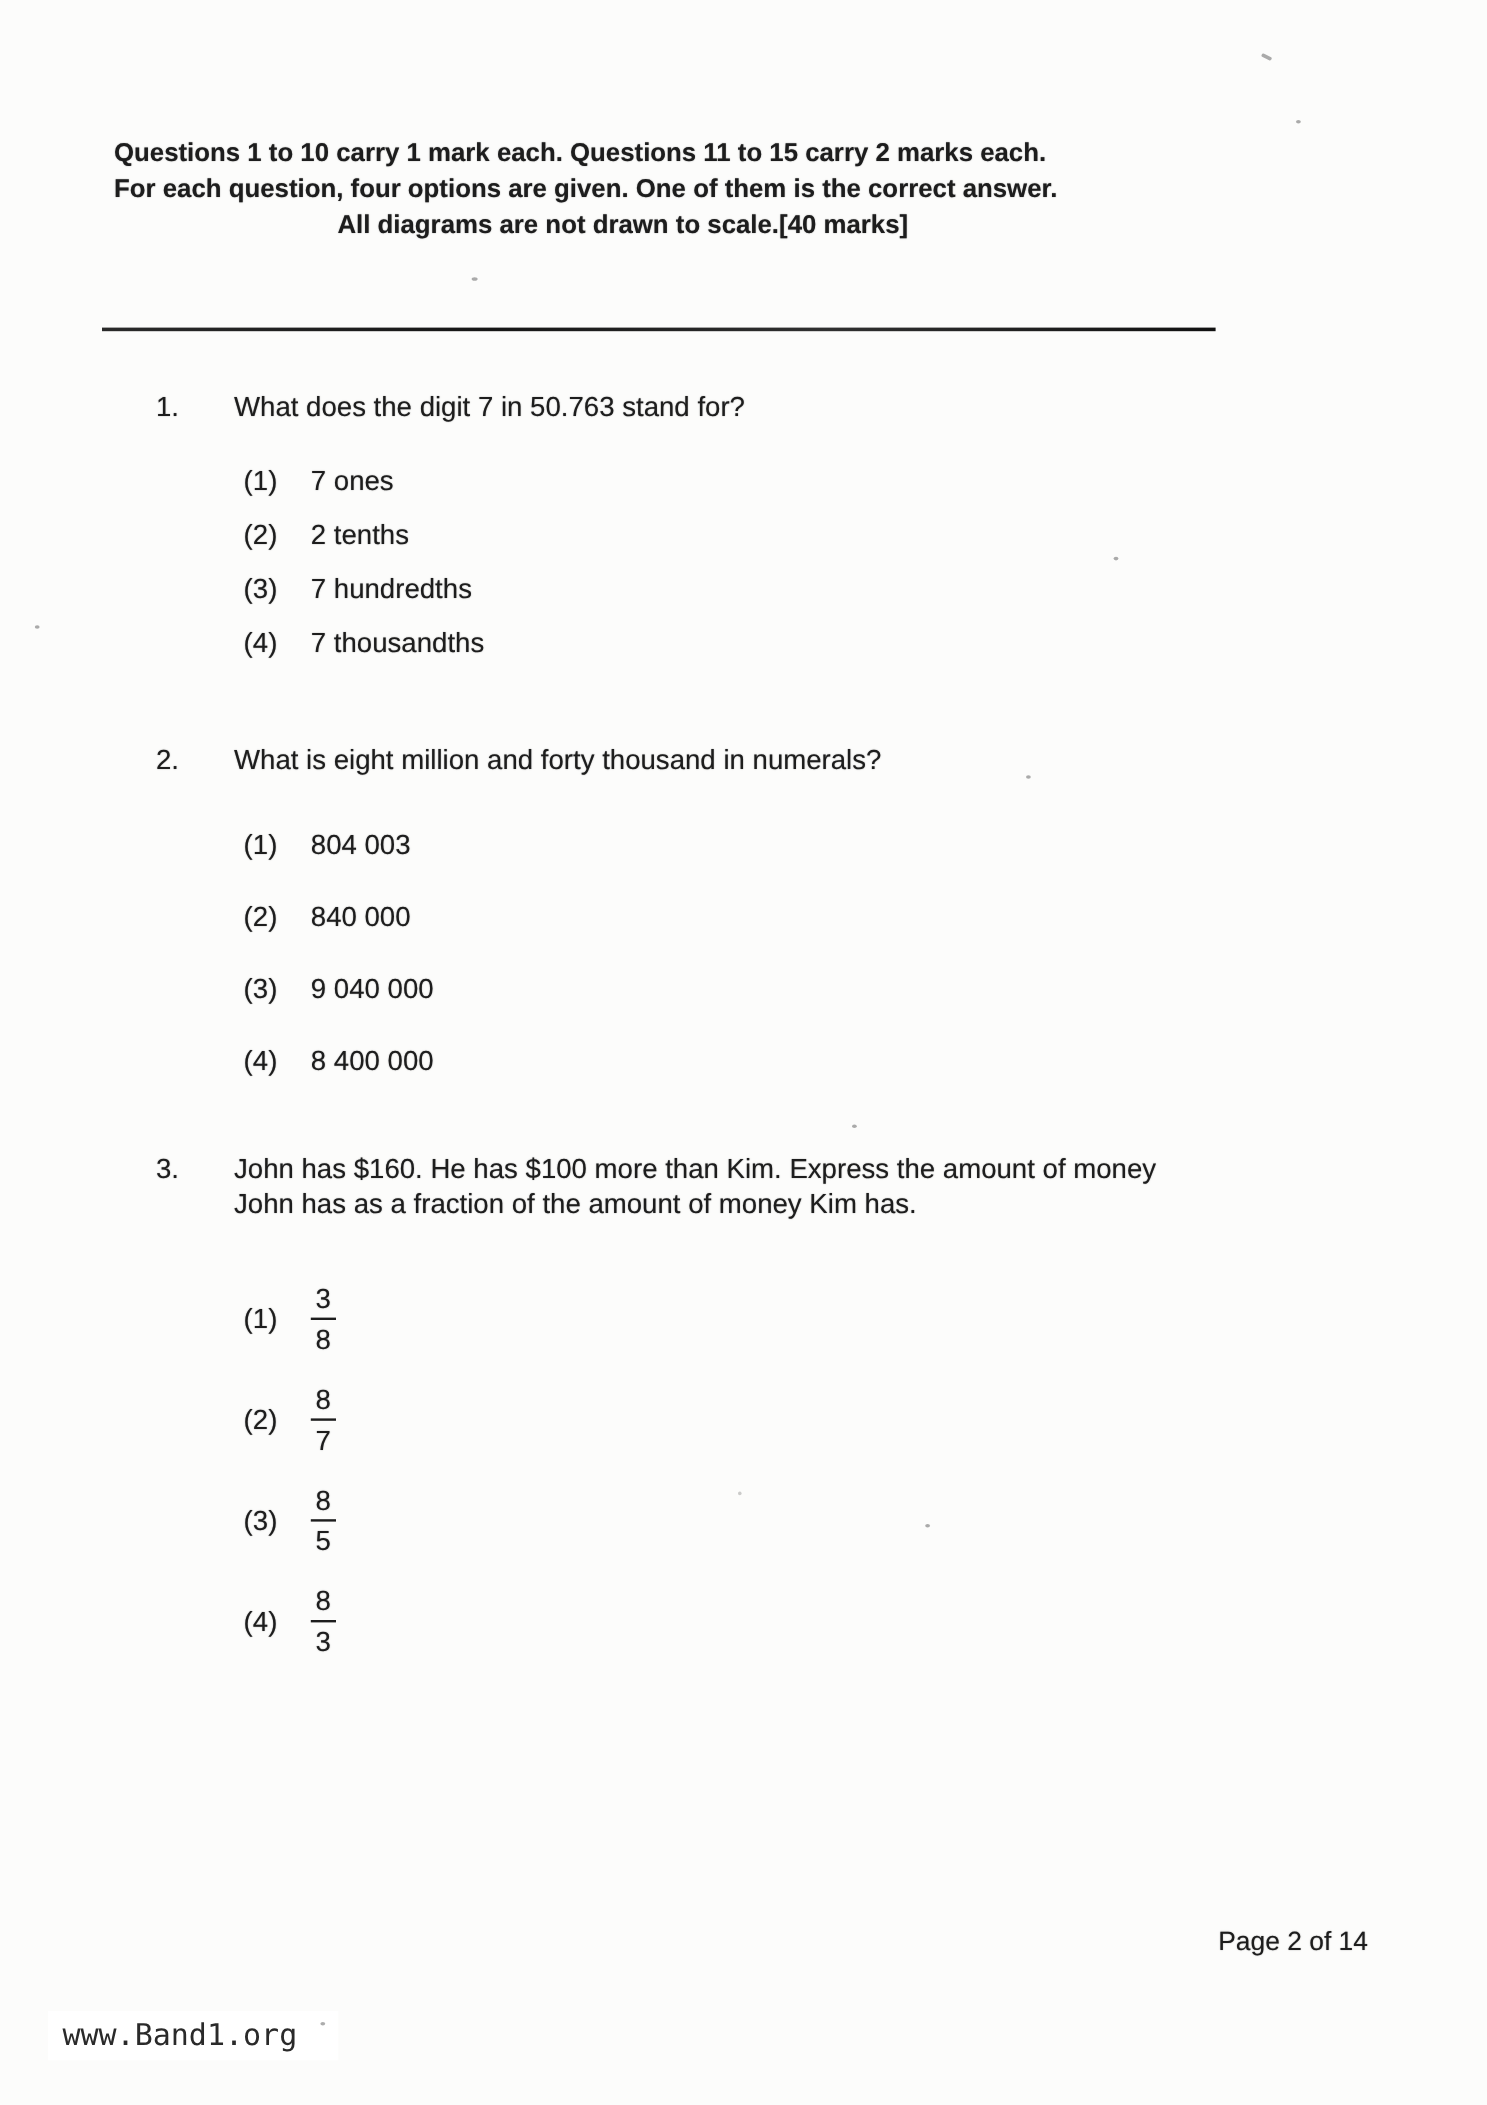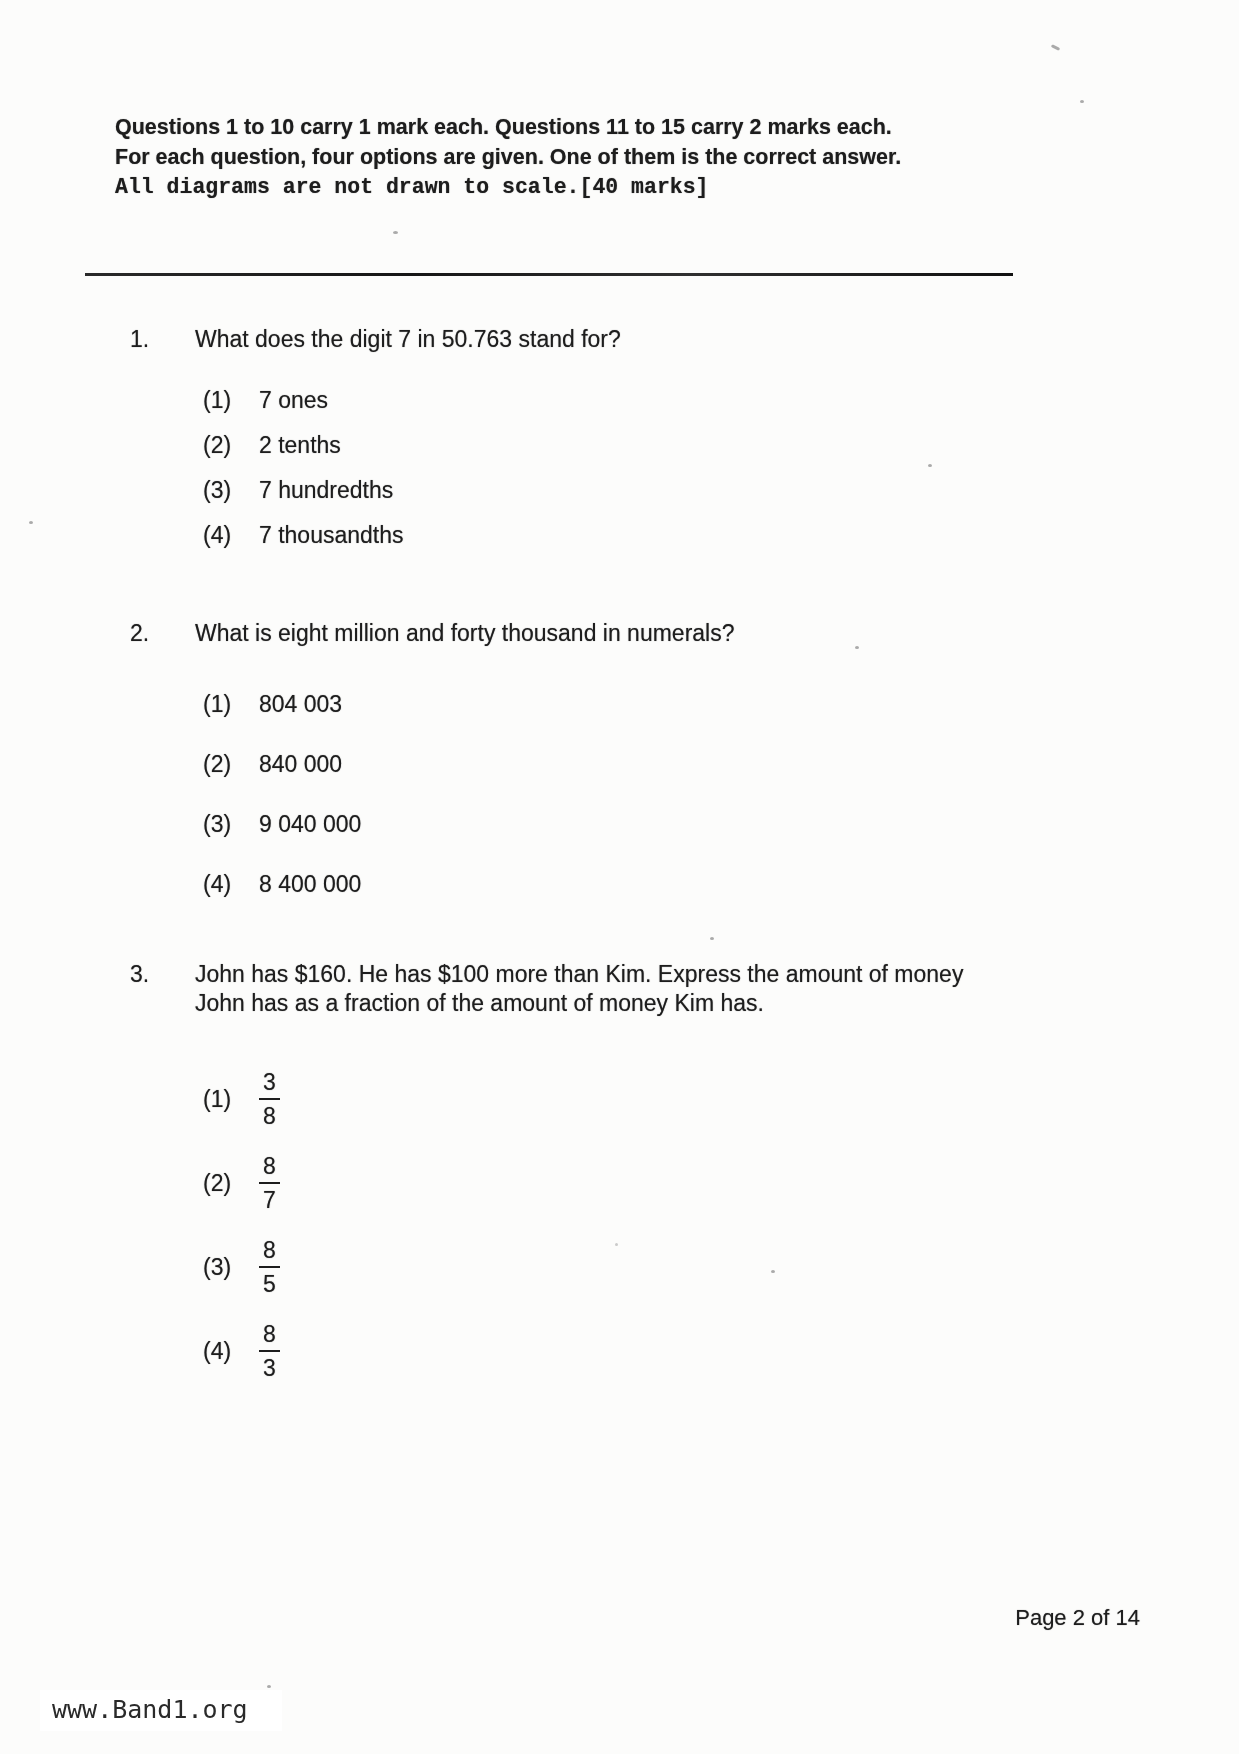--- a/index.html
+++ b/index.html
@@ -18,27 +18,25 @@
 
   
   .instructions {
     position: absolute;
     left: 95px;
     top: 112px;
     width: 920px;
     font-size: 21.5px;
     font-weight: bold;
     line-height: 30px;
-    margin-left: 20px;
   }
   .inst-last {
     display: flex;
-    justify-content: flex-start;
+    justify-content: center;
     padding-right: 72px;
-    font-family: Liberation Mono, monospace;
   }
 
   .rule {
     position: absolute;
     left: 85px;
     top: 265px;
     width: 928px;
     height: 3px;
     border: none;
     background: linear-gradient(90deg, #2a2a2a 0%, #161616 35%, #303030 65%, #111 100%);
@@ -99,21 +97,20 @@
   .watermark {
     position: absolute;
     left: 40px;
     top: 1676px;
     background: #ffffff;
     padding: 5px 34px 7px 12px;
     font-family: "DejaVu Sans Mono", "Liberation Mono", monospace;
     font-size: 25px;
     color: #2a2a2a;
     text-shadow: none;
-    margin-top: 14px;
   }
 
   
   .speck {
     position: absolute;
     background: rgba(70,70,70,0.45);
     border-radius: 50%;
     width: 4px;
     height: 3px;
   }

